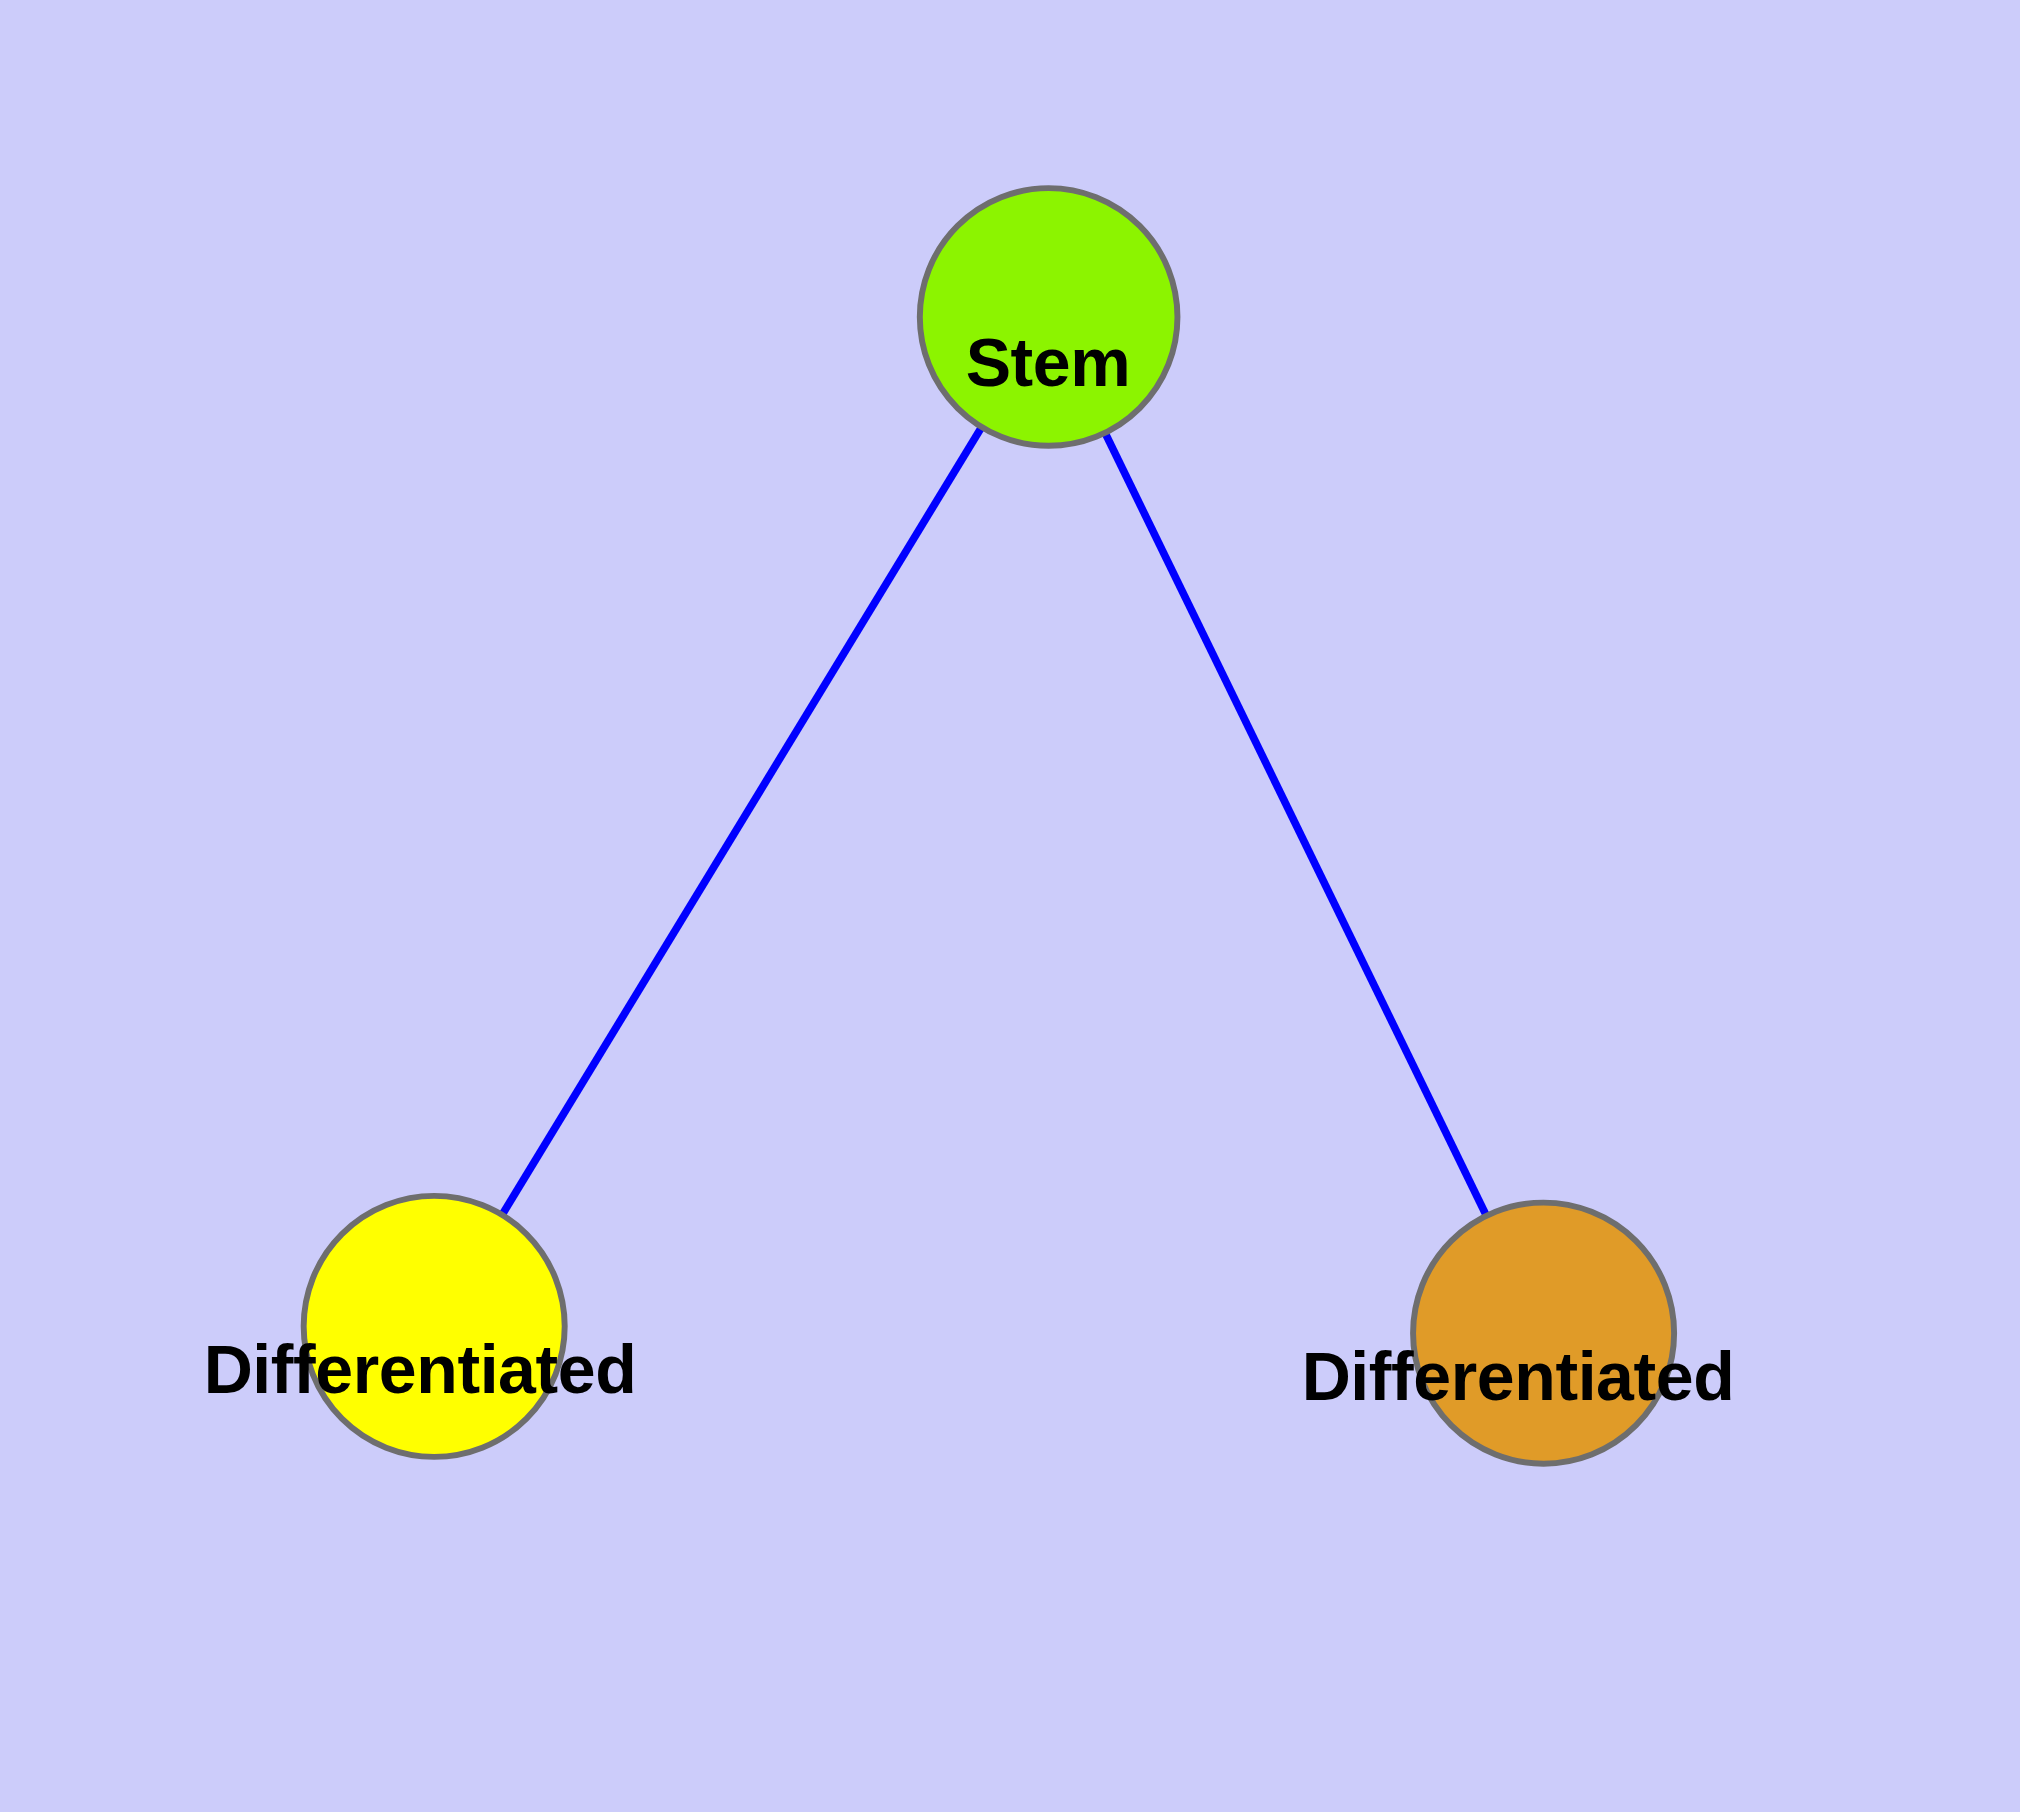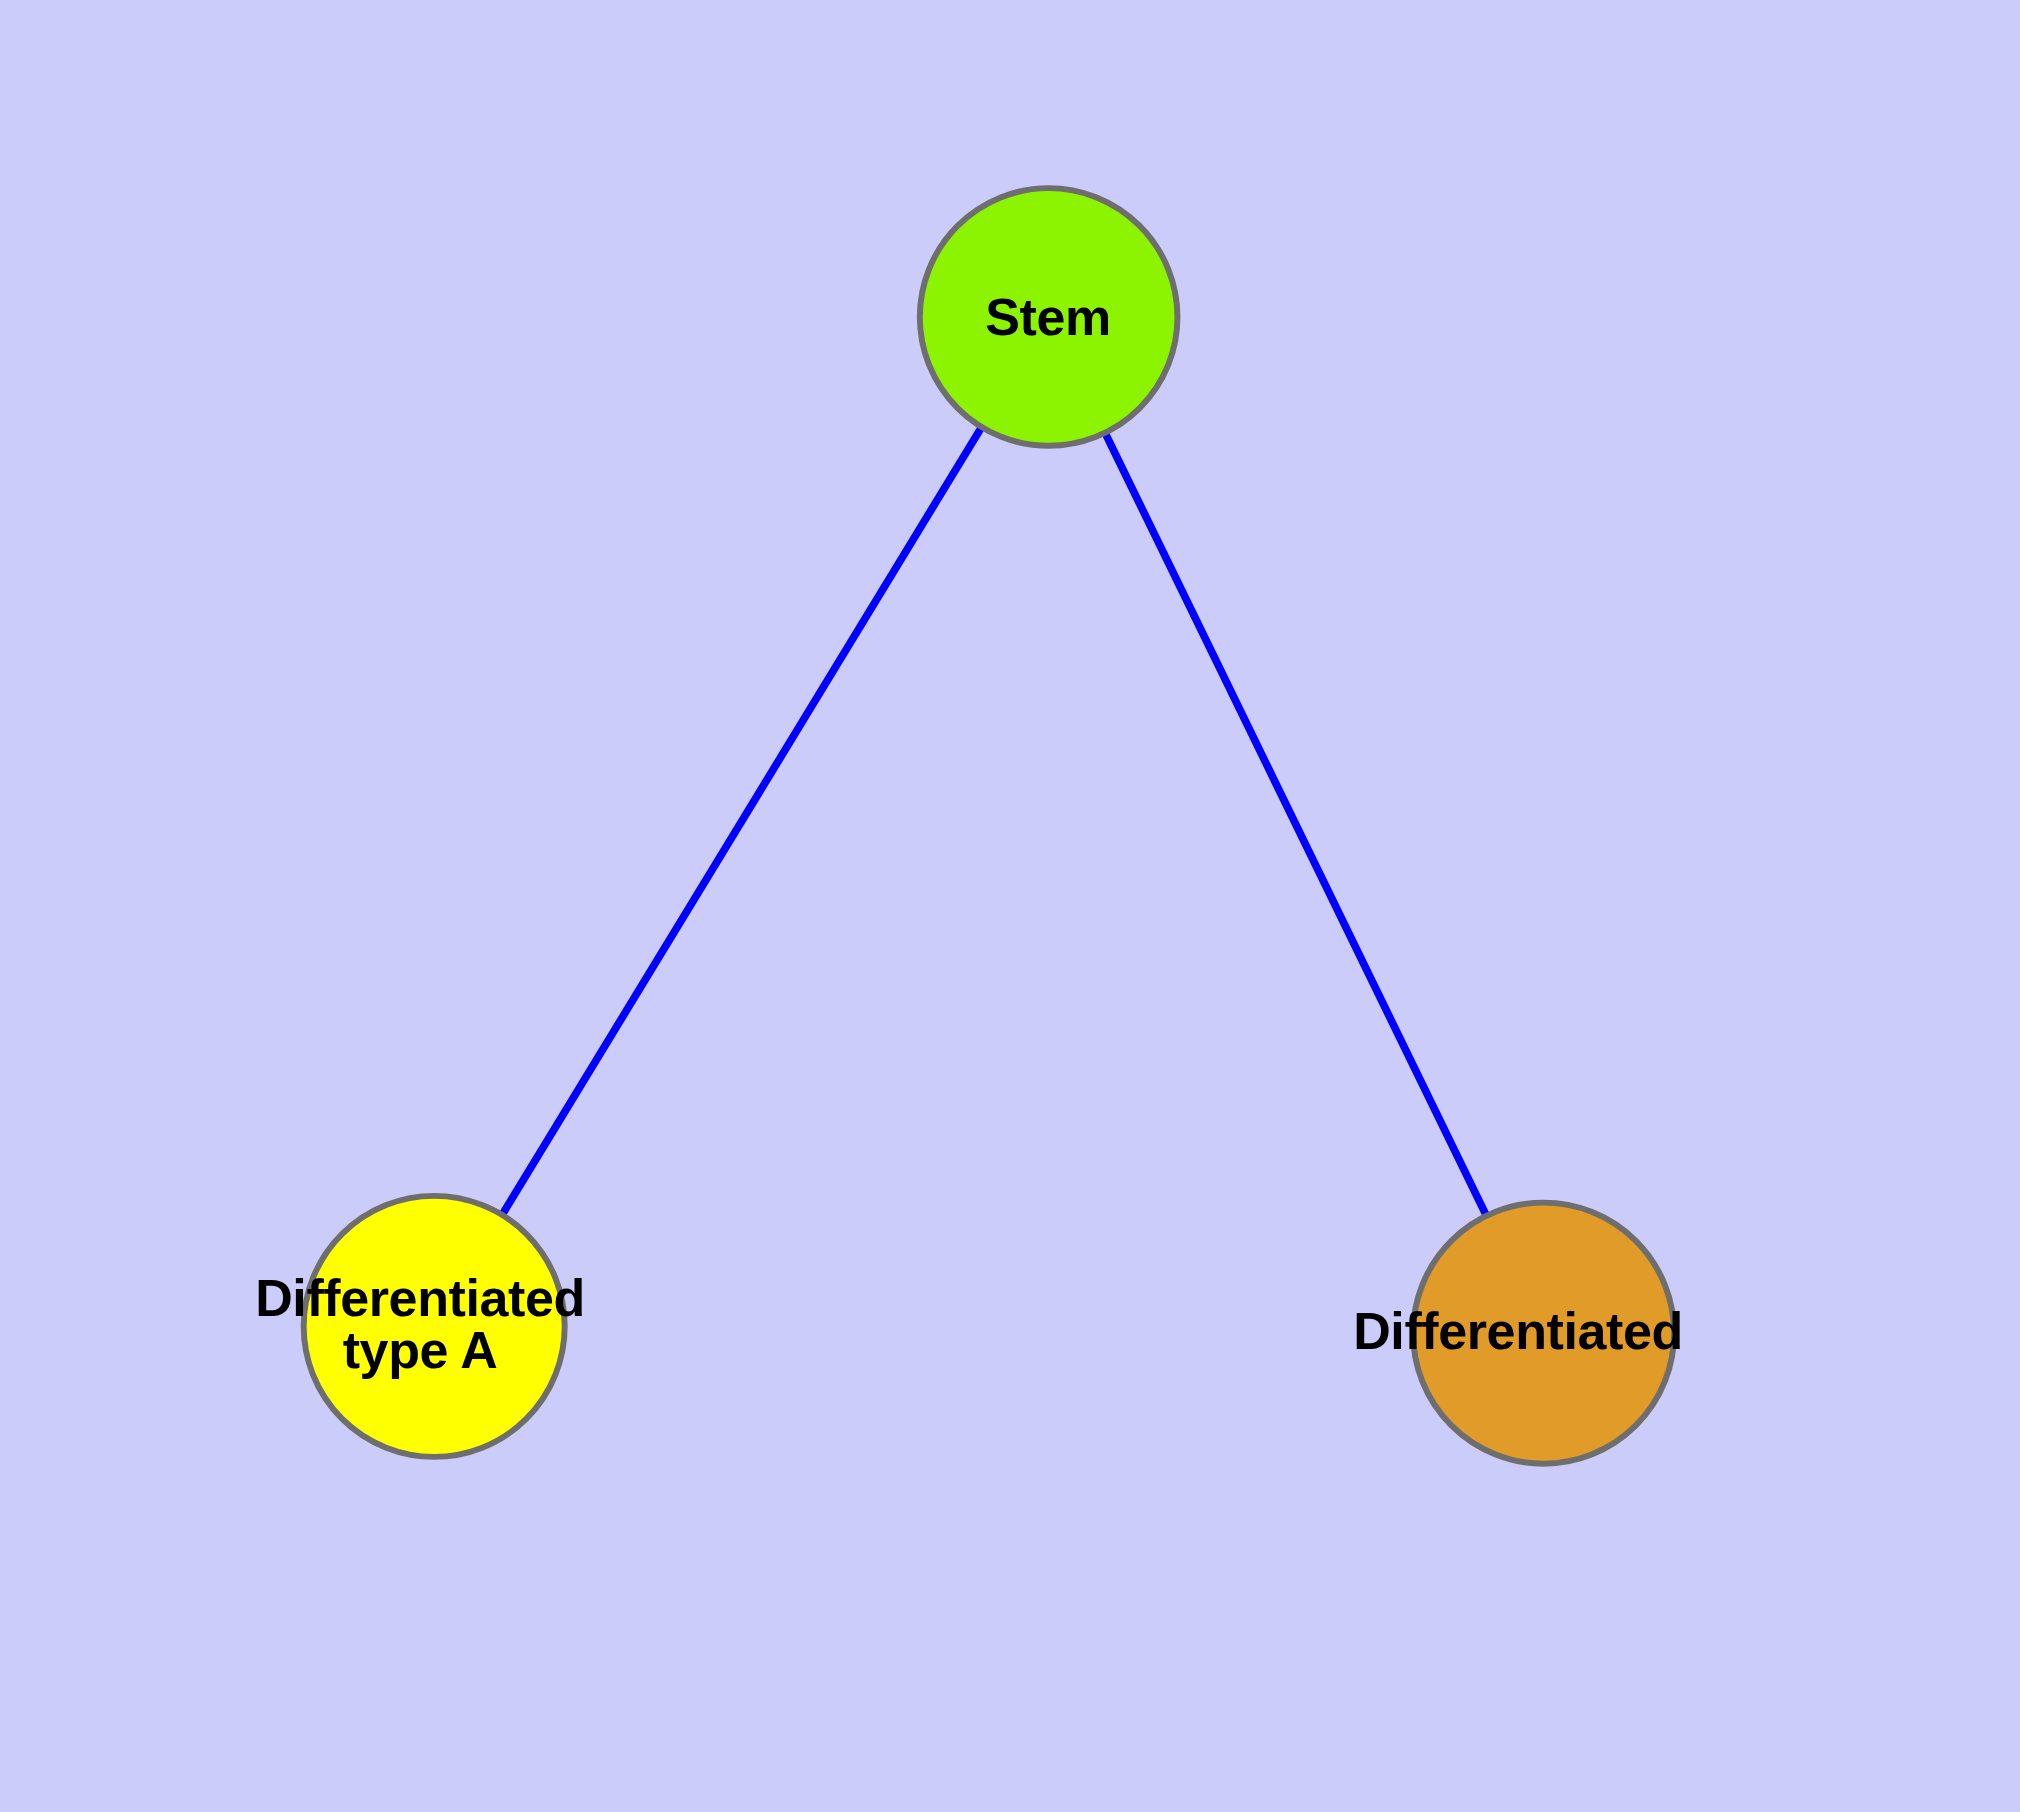--- a/index.html
+++ b/index.html
@@ -21,26 +21,27 @@
     top: 0;
     left: 0;
     width: 2021px;
     height: 1812px;
     display: block;
   }
   .node-label {
     position: absolute;
     font-family: "Liberation Sans", "DejaVu Sans", sans-serif;
     font-weight: bold;
-    font-size: 52px;
+    font-size: 68px;
     line-height: 1.0;
     color: #000000;
-    text-align: center;
+    text-align: right;
     white-space: nowrap;
     letter-spacing: -0.4px;
+    margin-top: 45px;
     -webkit-font-smoothing: antialiased;
   }
   .node-label .line { display: block; }
   #label-stem   { left: 1048px; top: 317px; transform: translate(-50%, -50%); }
   #label-type-a { left: 420px;  top: 1324px; transform: translate(-50%, -50%); }
   #label-type-b { left: 1518px; top: 1331px; transform: translate(-50%, -50%); }
 </style>
 </head>
 <body>
 
@@ -61,21 +62,20 @@
       <circle id="node-differentiated-type-b" cx="1821" cy="1573" r="154" fill="#e09b28" stroke="#6e6e6e" stroke-width="7"></circle>
     </g>
   </svg>
 
   <div class="node-label" id="label-stem" style="color: rgb(0, 0, 0);">
     <span class="line">Stem</span>
   </div>
 
   <div class="node-label" id="label-type-a" style="color: rgb(0, 0, 0);">
     <span class="line">Differentiated</span>
-    <span class="line">type A</span>
   </div>
 
   <div class="node-label" id="label-type-b" style="color: rgb(0, 0, 0);">
     <span class="line">Differentiated</span>
   </div>
 
 </div>
 
 
 </body></html>

